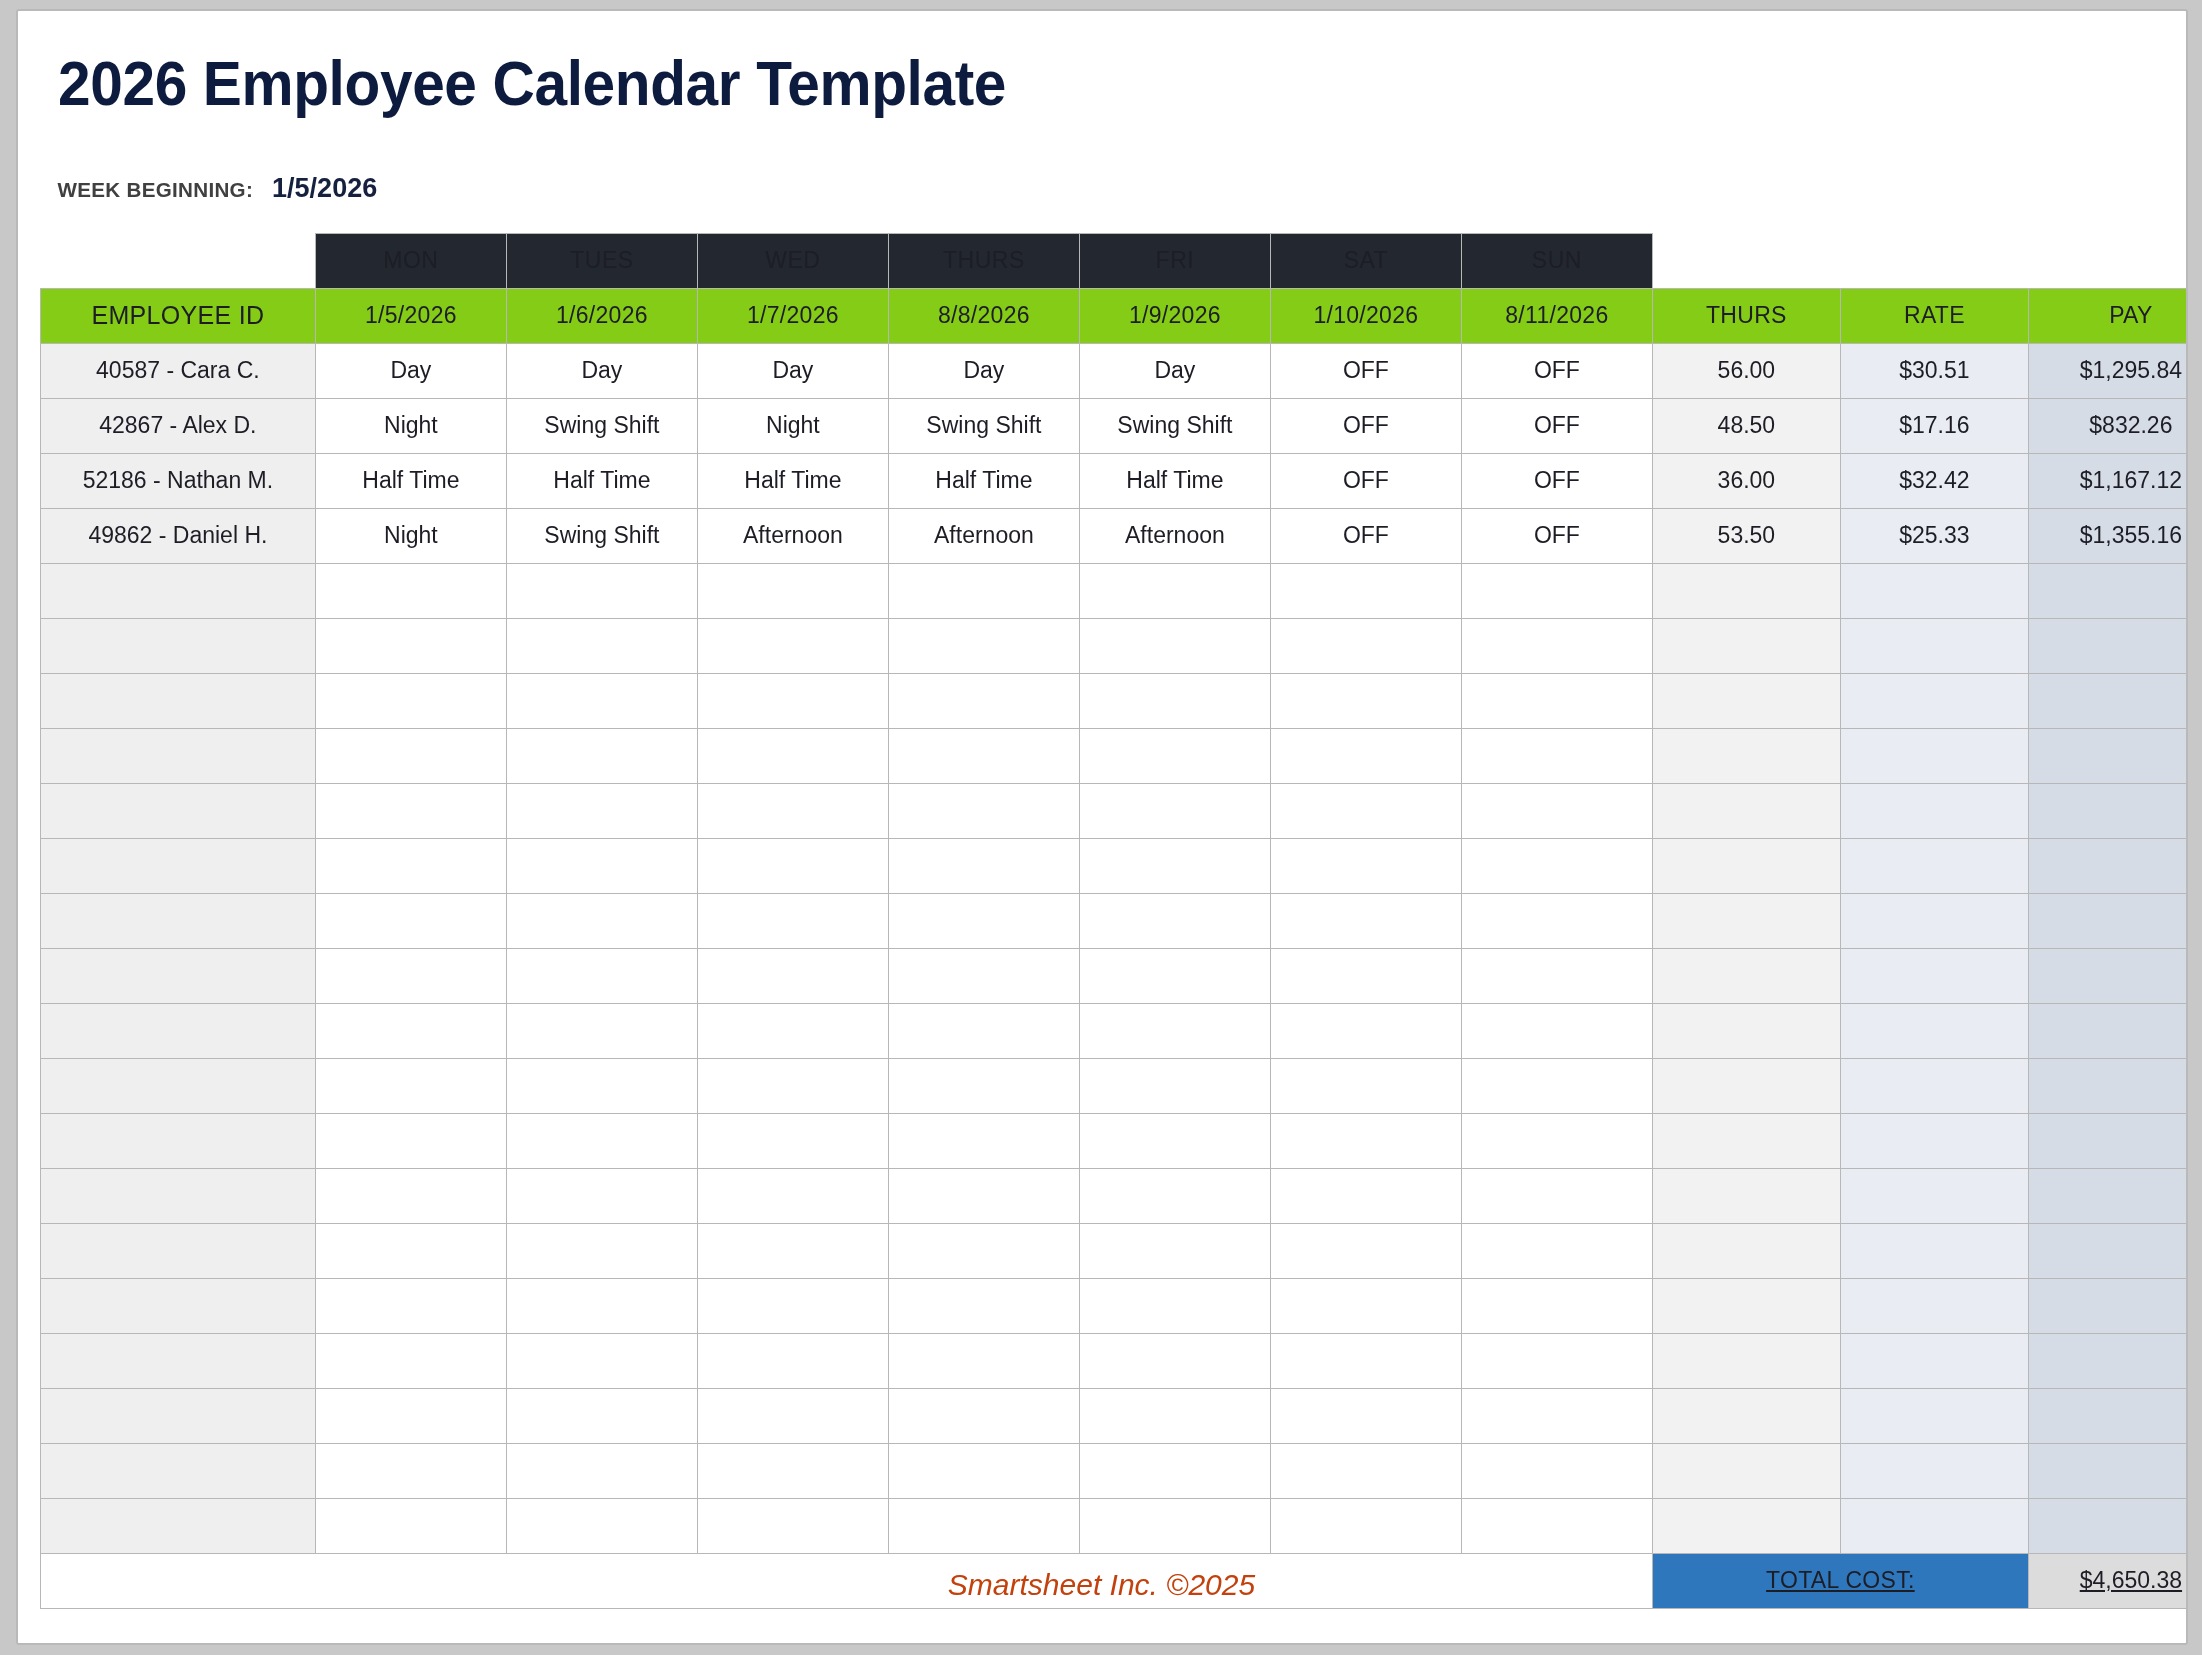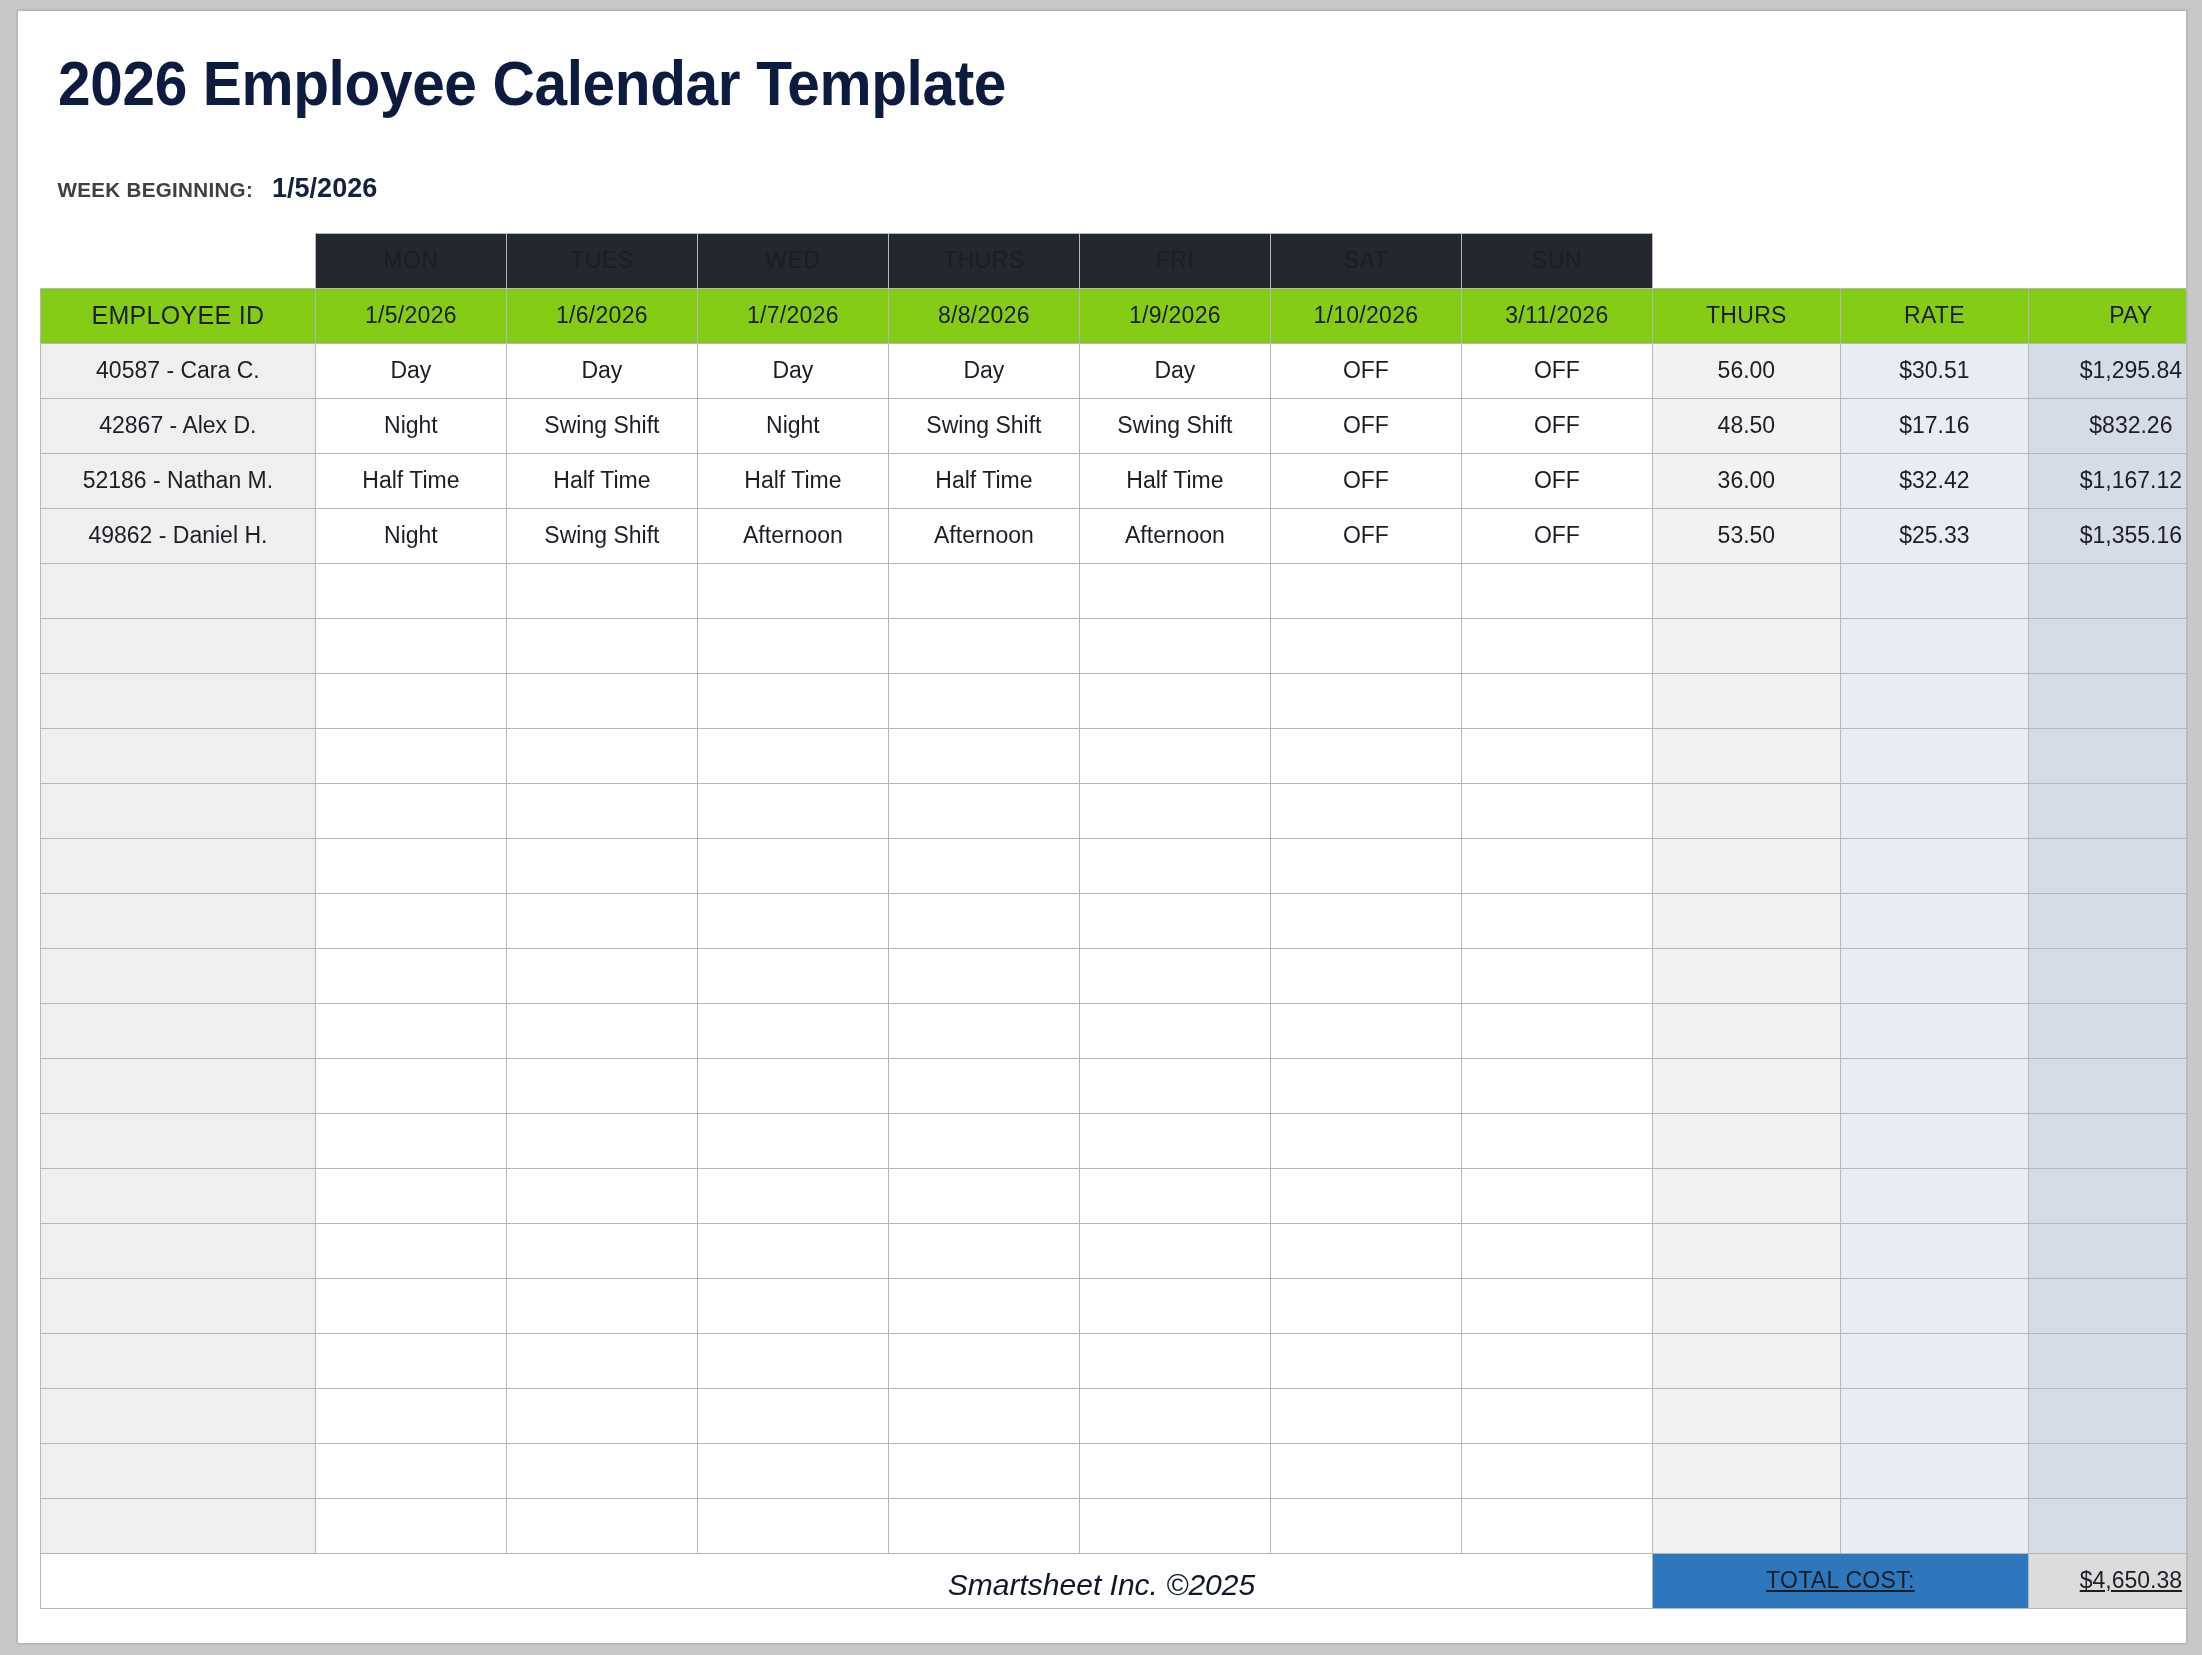--- a/index.html
+++ b/index.html
@@ -161,21 +161,21 @@
   }
 
   .footer-note {
     position: absolute;
     left: 0;
     right: 0;
     top: 1557px;
     text-align: center;
     font-size: 30px;
     font-style: italic;
-    color: #0f172a;
+    color: #c2410c;
   }
 </style>
 </head>
 <body>
 
 <div class="page-card">
 
   <div class="page-title">2026 Employee Calendar Template</div>
 
   <div class="week-row">
@@ -213,21 +213,21 @@
             <td class="blank"></td>
           </tr>
           <tr class="colhead-row">
             <td class="emp">EMPLOYEE ID</td>
             <td>1/5/2026</td>
             <td>1/6/2026</td>
             <td>1/7/2026</td>
             <td>8/8/2026</td>
             <td>1/9/2026</td>
             <td>1/10/2026</td>
-            <td>3/11/2026</td>
+            <td>8/11/2026</td>
             <td>THURS</td>
             <td>RATE</td>
             <td>PAY</td>
           </tr>
           <tr>
             <td class="emp-cell">40587 - Cara C.</td>
             <td class="day-cell">Day</td>
             <td class="day-cell">Day</td>
             <td class="day-cell">Day</td>
             <td class="day-cell">Day</td>

